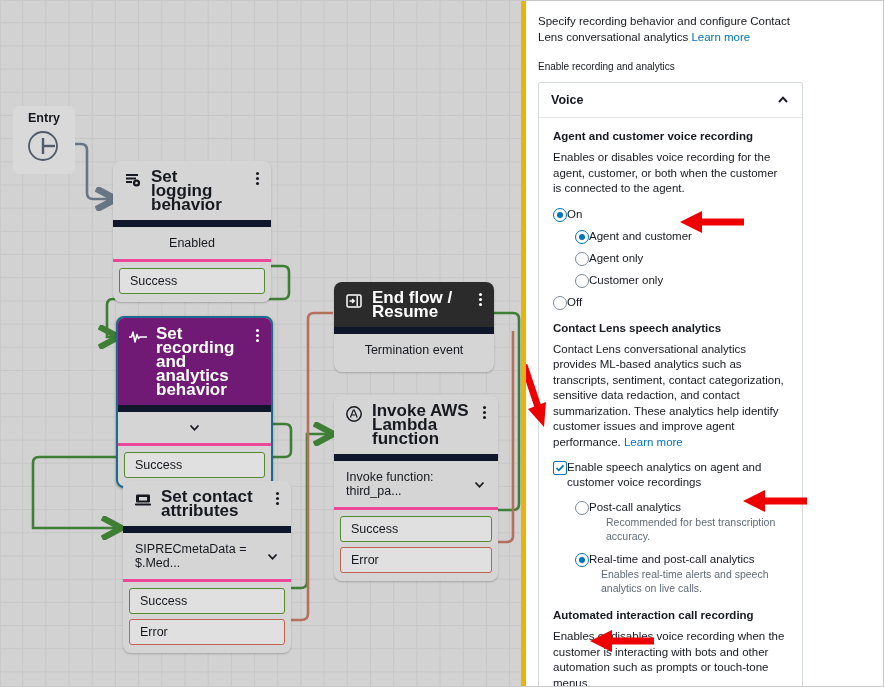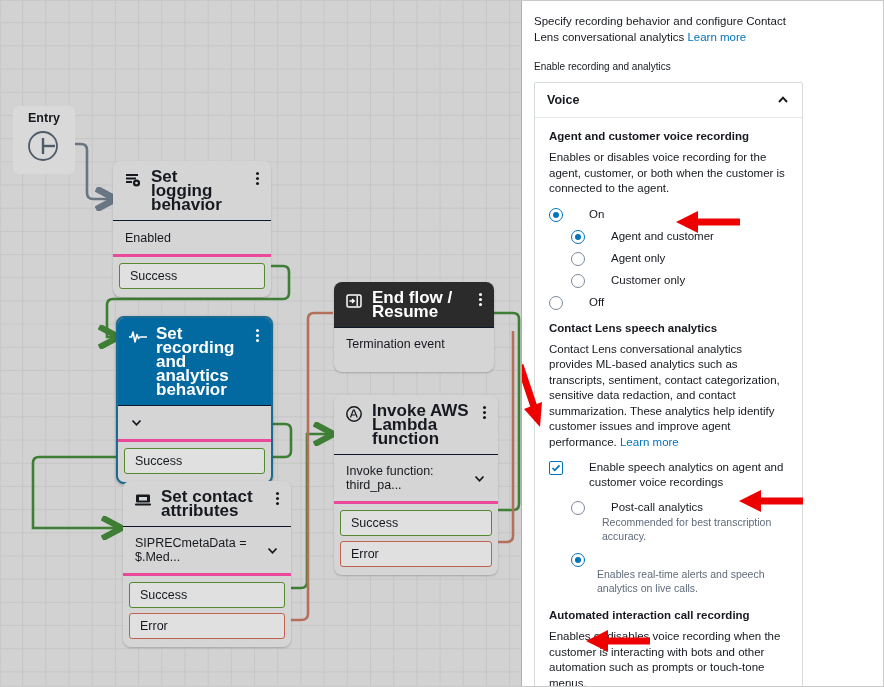--- a/index.html
+++ b/index.html
@@ -46,41 +46,41 @@
     box-shadow: 0 1px 3px rgba(0,0,0,0.3);
   }
   .node-head {
     display: flex; align-items: flex-start;
     padding: 8px 8px 8px 10px;
     gap: 8px;
     background: #d5d5d5;
     min-height: 40px;
   }
   .node.dark .node-head { background: #2b2b2b; color: #fff; }
-  .node.teal .node-head { background: #0369a1; color: #fff; }
+  .node.teal .node-head { background: #701a75; color: #fff; }
   .node-icon { flex: 0 0 auto; width: 20px; height: 20px; display: flex; align-items: center; justify-content: center; margin-top:1px;}
   .node-title {
     flex: 1 1 auto;
     font-size: 17px;
     font-weight: bold;
     line-height: 14px;
     color: #16191f;
     padding-top: 1px;
   }
   .node.dark .node-title, .node.teal .node-title { color: #ffffff; }
   .kebab { flex: 0 0 auto; width: 12px; display:flex; flex-direction:column; align-items:center; gap:2px; padding-top: 3px; cursor:pointer;}
   .kebab i { width: 3px; height: 3px; border-radius: 50%; background: #16191f; display:block; }
   .node.dark .kebab i, .node.teal .kebab i { background: #ffffff; }
 
   .node-body {
-    border-top: 1px solid #0f172a;
+    border-top: 7px solid #0f172a;
     padding: 9px 12px;
     font-size: 12.5px;
     color: #16191f;
-    display: flex; align-items: center; justify-content: flex-start;
+    display: flex; align-items: center; justify-content: center;
     gap: 6px;
     min-height: 34px;
   }
   .node-body .chev { flex: 0 0 auto; }
   .node-ports { border-top: 3px solid #ec4899; padding: 6px 6px 8px 6px; display: flex; flex-direction: column; gap: 5px; }
   .port {
     font-size: 12.5px;
     color: #16191f;
     padding: 5px 10px;
     border-radius: 3px;
@@ -97,21 +97,21 @@
     display:flex; flex-direction:column; align-items:center;
     padding-top: 5px;
   }
   .entry-label { font-size: 12.5px; font-weight: bold; color: #16191f; }
 
   
   #panel {
     width: 294px;
     height: 685px;
     background: #fff;
-    border-left: 1px solid #eab308;
+    border-left: 5px solid #eab308;
     padding: 10px 12px 0 12px;
     overflow: hidden;
     position: relative;
   }
   .p-intro { font-size: 11.5px; color: #16191f; line-height: 16px; margin: 2px 0 0 0; }
   a.link { color: #0073bb; text-decoration: none; }
   .p-section-title { font-size: 10px; color: #16191f; margin: 16px 0 10px 0; font-weight: normal;}
   .accordion {
     border: 1px solid #d5dbdb;
     border-radius: 2px;
@@ -122,21 +122,21 @@
     padding: 10px 12px;
     border-bottom: 1px solid #e4e7e7;
     cursor: pointer;
   }
   .acc-head .t { font-size: 12.5px; font-weight: bold; color: #16191f; }
   .acc-body { padding: 12px 14px 10px 14px; }
 
   .fld-title { font-size: 11.5px; font-weight: bold; color: #16191f; margin: 0 0 8px 0;}
   .fld-desc { font-size: 11.5px; color: #16191f; line-height: 15.5px; margin: 0 0 10px 0; }
 
-  .opt { display: flex; align-items: flex-start; gap: 26px; margin: 0 0 7px 0; }
+  .opt { display: flex; align-items: flex-start; gap: 0; margin: 0 0 7px 0; }
   .opt.indent { margin-left: 22px; }
   .opt-label { font-size: 11.5px; color: #16191f; line-height: 15px; padding-top: 0px; }
   .opt-hint { font-size: 10.5px; color: #5f6b7a; line-height: 14px; margin: -4px 0 9px 53px; }
 
   .radio { flex: 0 0 auto; width: 14px; height: 14px; border-radius: 50%; border: 1.6px solid #7d8998; background:#fff; margin-top: 1px; position: relative; }
   .radio.on { border-color: #0073bb; }
   .radio.on::after { content:""; position:absolute; left:3px; top:3px; width:6px; height:6px; border-radius:50%; background:#0073bb; }
   .checkbox { flex: 0 0 auto; width: 14px; height: 14px; border-radius: 2px; border: 1.6px solid #0073bb; background:#fff; margin-top: 1px; display:flex; align-items:center; justify-content:center; }
 
   
@@ -369,20 +369,21 @@
         </div>
 
         <div class="opt indent" style="margin-bottom:4px;">
           <span class="radio"></span>
           <span class="opt-label">Post-call analytics</span>
         </div>
         <div class="opt-hint">Recommended for best transcription accuracy.</div>
 
         <div class="opt indent" style="margin-bottom:4px;">
           <span class="radio on"></span>
+          <span class="opt-label">Real-time and post-call analytics</span>
         </div>
         <div class="opt-hint" style="margin-bottom:14px;margin-left:48px;">Enables real-time alerts and speech analytics on live calls.</div>
 
         <div class="fld-title">Automated interaction call recording</div>
         <div class="fld-desc">Enables or disables voice recording when the customer is interacting with bots and other automation such as prompts or touch-tone menus.</div>
 
       </div>
     </div>
 
     <svg class="ann" style="left:150px; top:206px; width:72px; height:30px;" viewBox="0 0 72 30">

